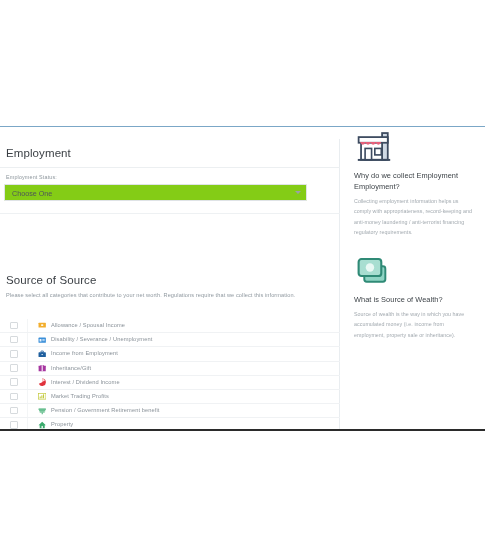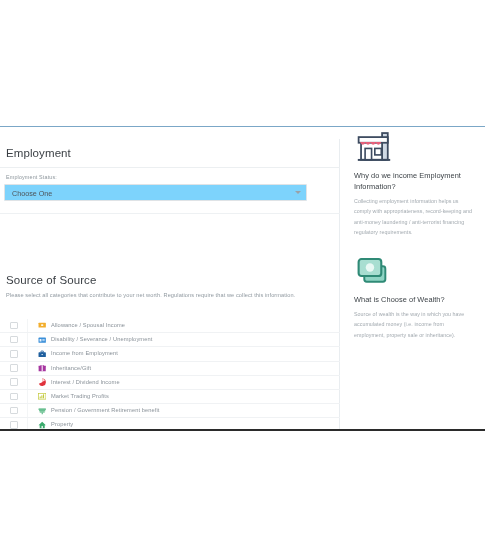--- a/index.html
+++ b/index.html
@@ -97,21 +97,21 @@
 
   #employment-select {
     position: absolute;
     left: 4px;
     top: 45px;
     width: 303px;
     height: 17px;
     box-sizing: border-box;
     border: 1px solid #dfe3e6;
     border-radius: 1px;
-    background: #7dd3fc;
+    background: #84cc16;
   }
   #employment-select-value {
     position: absolute;
     left: 7px;
     top: 4px;
     font-size: 7.2px;
     color: #4e5459;
   }
   #employment-select-caret {
     position: absolute;
@@ -359,31 +359,31 @@
       <div id="aside-card-1" class="aside-card">
         <svg class="aside-icon" viewBox="0 0 48 42">
           <rect x="8" y="16" width="30" height="22" fill="#ffffff" stroke="#3d4b60" stroke-width="2.2"></rect>
           <rect x="34" y="5" width="7" height="33" fill="#cfd9e4" stroke="#3d4b60" stroke-width="2.2"></rect>
           <rect x="5" y="10" width="36" height="7" fill="#ffffff" stroke="#3d4b60" stroke-width="2.2"></rect>
           <path d="M7 17 q3.2 5 6.4 0 q3.2 5 6.4 0 q3.2 5 6.4 0 q3.2 5 6.4 0 l0 -1 l-25.6 0 z" fill="#e8607a"></path>
           <rect x="13" y="24" width="8" height="14" fill="#ffffff" stroke="#3d4b60" stroke-width="2"></rect>
           <rect x="25" y="24" width="8" height="8" fill="#ffffff" stroke="#3d4b60" stroke-width="2"></rect>
           <rect x="4" y="37" width="40" height="2.4" fill="#3d4b60"></rect>
         </svg>
-        <div id="aside-heading-1" class="aside-heading">Why do we income Employment Information?</div>
+        <div id="aside-heading-1" class="aside-heading">Why do we collect Employment Employment?</div>
         <div id="aside-body-1" class="aside-body">Collecting employment information helps us comply with appropriateness, record-keeping and anti-money laundering / anti-terrorist financing regulatory requirements.</div>
       </div>
 
       <div id="aside-card-2" class="aside-card">
         <svg class="aside-icon" viewBox="0 0 48 42">
           <rect x="12" y="14" width="26" height="19" rx="3" fill="#8fd4c4" stroke="#2f8a76" stroke-width="2.4"></rect>
           <rect x="5" y="5" width="28" height="21" rx="3.5" fill="#a8ded1" stroke="#2f8a76" stroke-width="2.6"></rect>
           <circle cx="19" cy="15.5" r="5.2" fill="#e9f8f4"></circle>
         </svg>
-        <div id="aside-heading-2" class="aside-heading">What is Choose of Wealth?</div>
+        <div id="aside-heading-2" class="aside-heading">What is Source of Wealth?</div>
         <div id="aside-body-2" class="aside-body">Source of wealth is the way in which you have accumulated money (i.e. income from employment, property sale or inheritance).</div>
       </div>
 
     </div>
   </div>
 
   <div id="viewport-bottom-edge"></div>
 </div>
 
 </body></html>

